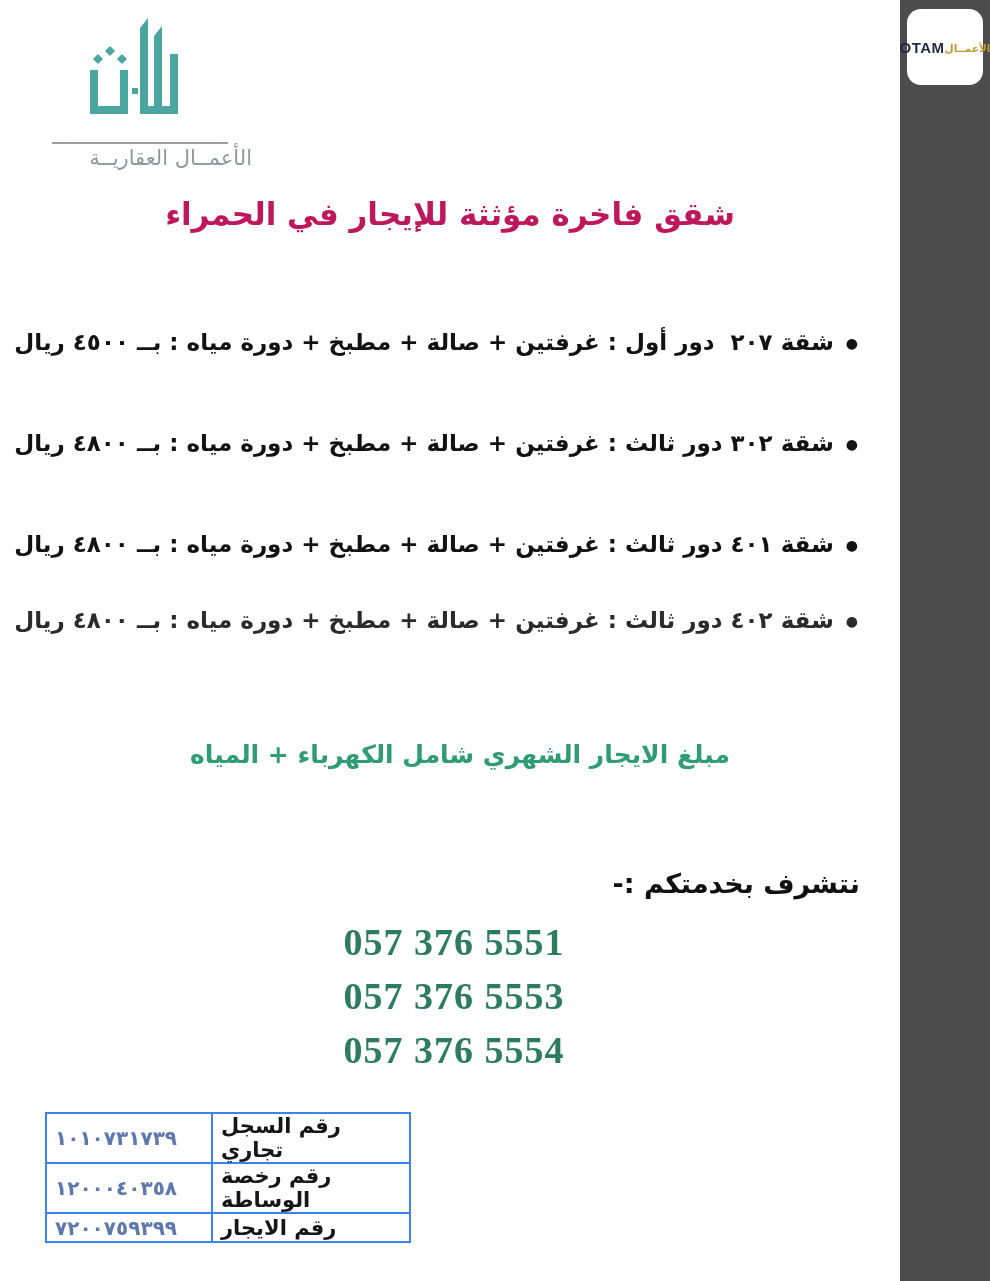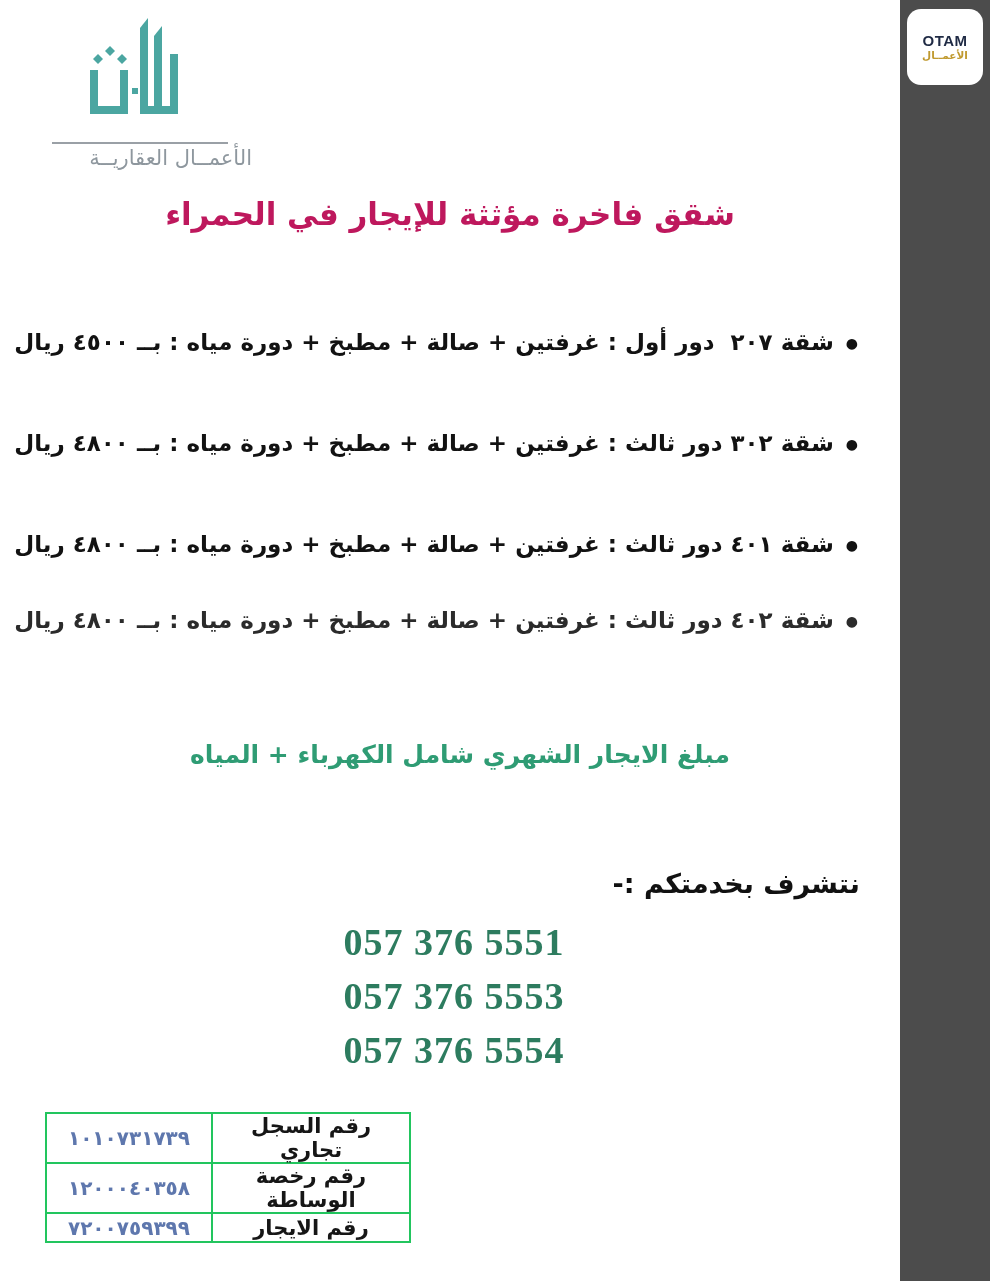--- a/index.html
+++ b/index.html
@@ -4,21 +4,21 @@
 <style>
   html,body{margin:0;padding:0;background:#ffffff;}
   .page{
     position:relative;width:990px;height:1281px;background:#ffffff;
     overflow:hidden;font-family:"DejaVu Sans",sans-serif;
   }
   
   .side-strip{position:absolute;top:0;right:0;width:90px;height:1281px;background:#4c4c4c;}
   .badge-card{
     position:absolute;top:9px;right:7px;width:76px;height:76px;background:#ffffff;
-    border-radius:14px;display:flex;flex-direction:column;align-items:center;justify-content:center;
+    border-radius:14px;display:flex;flex-direction:row;align-items:center;justify-content:center;
   }
   .badge-title{font-family:"Liberation Sans",sans-serif;font-weight:bold;font-size:15px;
     letter-spacing:.5px;color:#1f2a44;line-height:1;}
   .badge-sub{font-size:10.5px;font-weight:bold;color:#c09a30;margin-top:2px;line-height:1;}
   
   .logo-svg{position:absolute;left:82px;top:16px;}
   .logo-line{position:absolute;left:52px;top:142px;width:176px;height:2px;background:#9aa0a6;}
   .logo-tagline{
     position:absolute;left:28px;top:146px;width:224px;text-align:right;direction:rtl;
     font-size:21px;color:#8e979e;letter-spacing:1px;
@@ -51,21 +51,21 @@
     position:absolute;left:0;width:908px;text-align:center;
     font-family:"Liberation Serif",serif;font-weight:bold;font-size:38px;
     color:#2d7c5f;letter-spacing:1px;
   }
   .p1{top:920px;} .p2{top:974px;} .p3{top:1028px;}
   
   .reg-table{
     position:absolute;left:45px;top:1112px;border-collapse:collapse;direction:rtl;
   }
   .reg-table td{
-    border:2px solid #22c55e;height:27px;text-align:center;vertical-align:middle;padding:0 8px;
+    border:2px solid #3b82f6;height:27px;text-align:left;vertical-align:middle;padding:0 8px;
   }
   .reg-label{width:180px;font-size:21px;font-weight:bold;color:#161616;}
   .reg-value{width:148px;font-size:20px;font-weight:bold;color:#5e77ad;
     letter-spacing:3px;direction:ltr;}
 </style>
 </head>
 <body>
 
 <div class="page">
 

